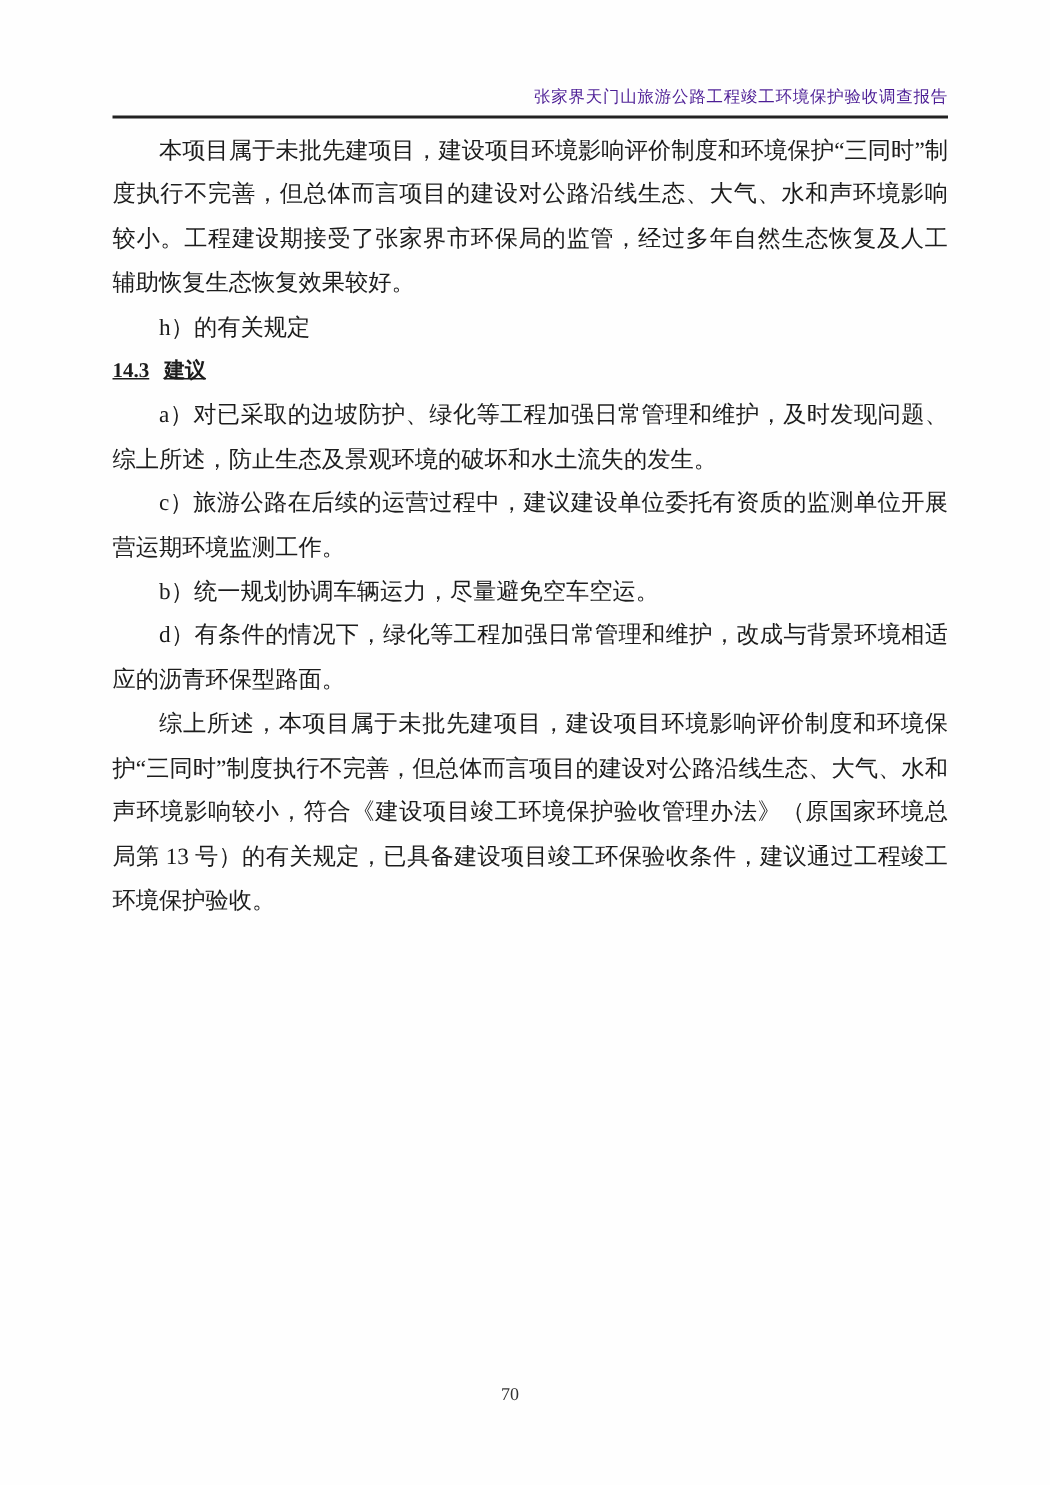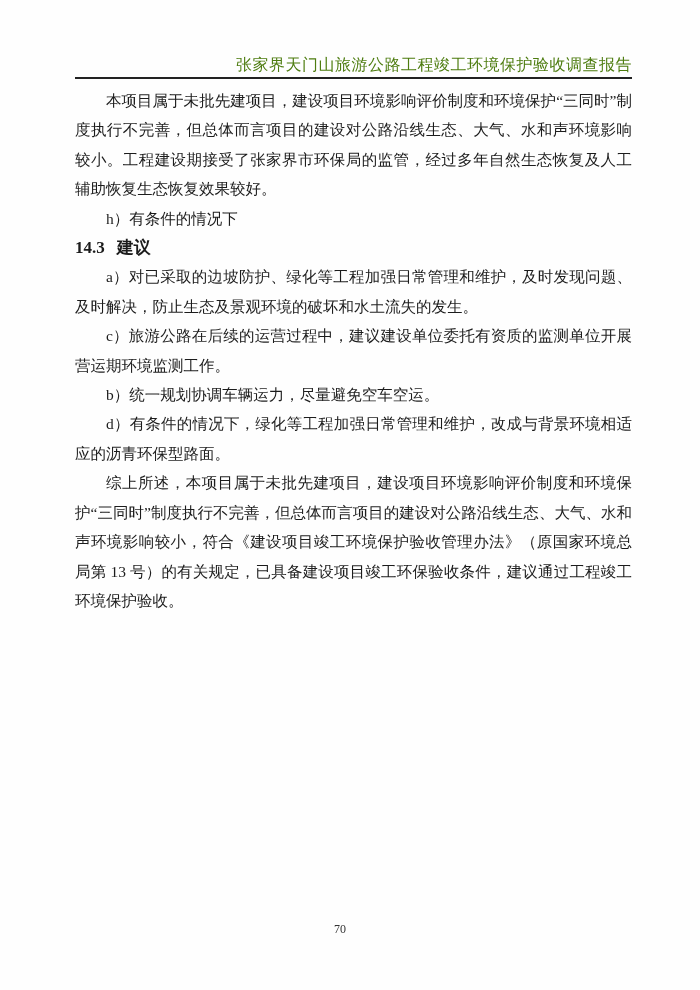--- a/index.html
+++ b/index.html
@@ -16,24 +16,24 @@
     color: #1c1c1c;
     overflow: hidden;
     box-sizing: border-box;
   }
   .running-header {
     position: absolute;
     top: 56px;
     left: 75px;
     right: 68px;
     text-align: right;
-    font-size: 16px;
+    font-size: 11px;
     line-height: 18px;
     letter-spacing: 0.5px;
-    color: #4d7c0f;
+    color: #4c1d95;
   }
   .header-rule {
     position: absolute;
     top: 77px;
     left: 75px;
     right: 68px;
     height: 0;
     border-top: 2px solid #222222;
   }
   .body {
@@ -49,25 +49,26 @@
   .body p {
     margin: 0;
     text-indent: 2em;
   }
   .body p.ul {
     text-decoration-thickness: 1px;
     text-underline-offset: 4px;
   }
   .body h2 {
     margin: 0;
-    font-size: 17px;
+    font-size: 14px;
     line-height: 29.4px;
     font-weight: bold;
     text-indent: 0;
     text-align: left;
+    text-decoration: underline;
   }
   .body h2 .h-num {
     margin-right: 0.7em;
     font-family: "Liberation Serif", "DejaVu Serif", serif;
   }
   .footer {
     position: absolute;
     top: 922px;
     left: 0;
     width: 680px;
@@ -84,28 +85,28 @@
   <div class="running-header">
     <span>张家界天门山旅游公路工程竣工环境保护验收调查报告</span>
   </div>
 
   <div class="header-rule"></div>
 
   <div class="body">
 
     <p class="ul">本项目属于未批先建项目，建设项目环境影响评价制度和环境保护“三同时”制度执行不完善，但总体而言项目的建设对公路沿线生态、大气、水和声环境影响较小。工程建设期接受了张家界市环保局的监管，经过多年自然生态恢复及人工辅助恢复生态恢复效果较好。</p>
 
-    <p>h）有条件的情况下</p>
+    <p>h）的有关规定</p>
 
 
     <h2>
       <span class="h-num">14.3</span><span>建议</span>
     </h2>
 
-    <p>a）对已采取的边坡防护、绿化等工程加强日常管理和维护，及时发现问题、及时解决，防止生态及景观环境的破坏和水土流失的发生。</p>
+    <p>a）对已采取的边坡防护、绿化等工程加强日常管理和维护，及时发现问题、综上所述，防止生态及景观环境的破坏和水土流失的发生。</p>
 
     <p>c）旅游公路在后续的运营过程中，建议建设单位委托有资质的监测单位开展营运期环境监测工作。</p>
 
     <p>b）统一规划协调车辆运力，尽量避免空车空运。</p>
 
     <p class="ul">d）有条件的情况下，绿化等工程加强日常管理和维护，改成与背景环境相适应的沥青环保型路面。</p>
 
 
     <p>综上所述，本项目属于未批先建项目，建设项目环境影响评价制度和环境保护“三同时”制度执行不完善，但总体而言项目的建设对公路沿线生态、大气、水和声环境影响较小，符合《建设项目竣工环境保护验收管理办法》（原国家环境总局第 13 号）的有关规定，已具备建设项目竣工环保验收条件，建议通过工程竣工环境保护验收。</p>
 

